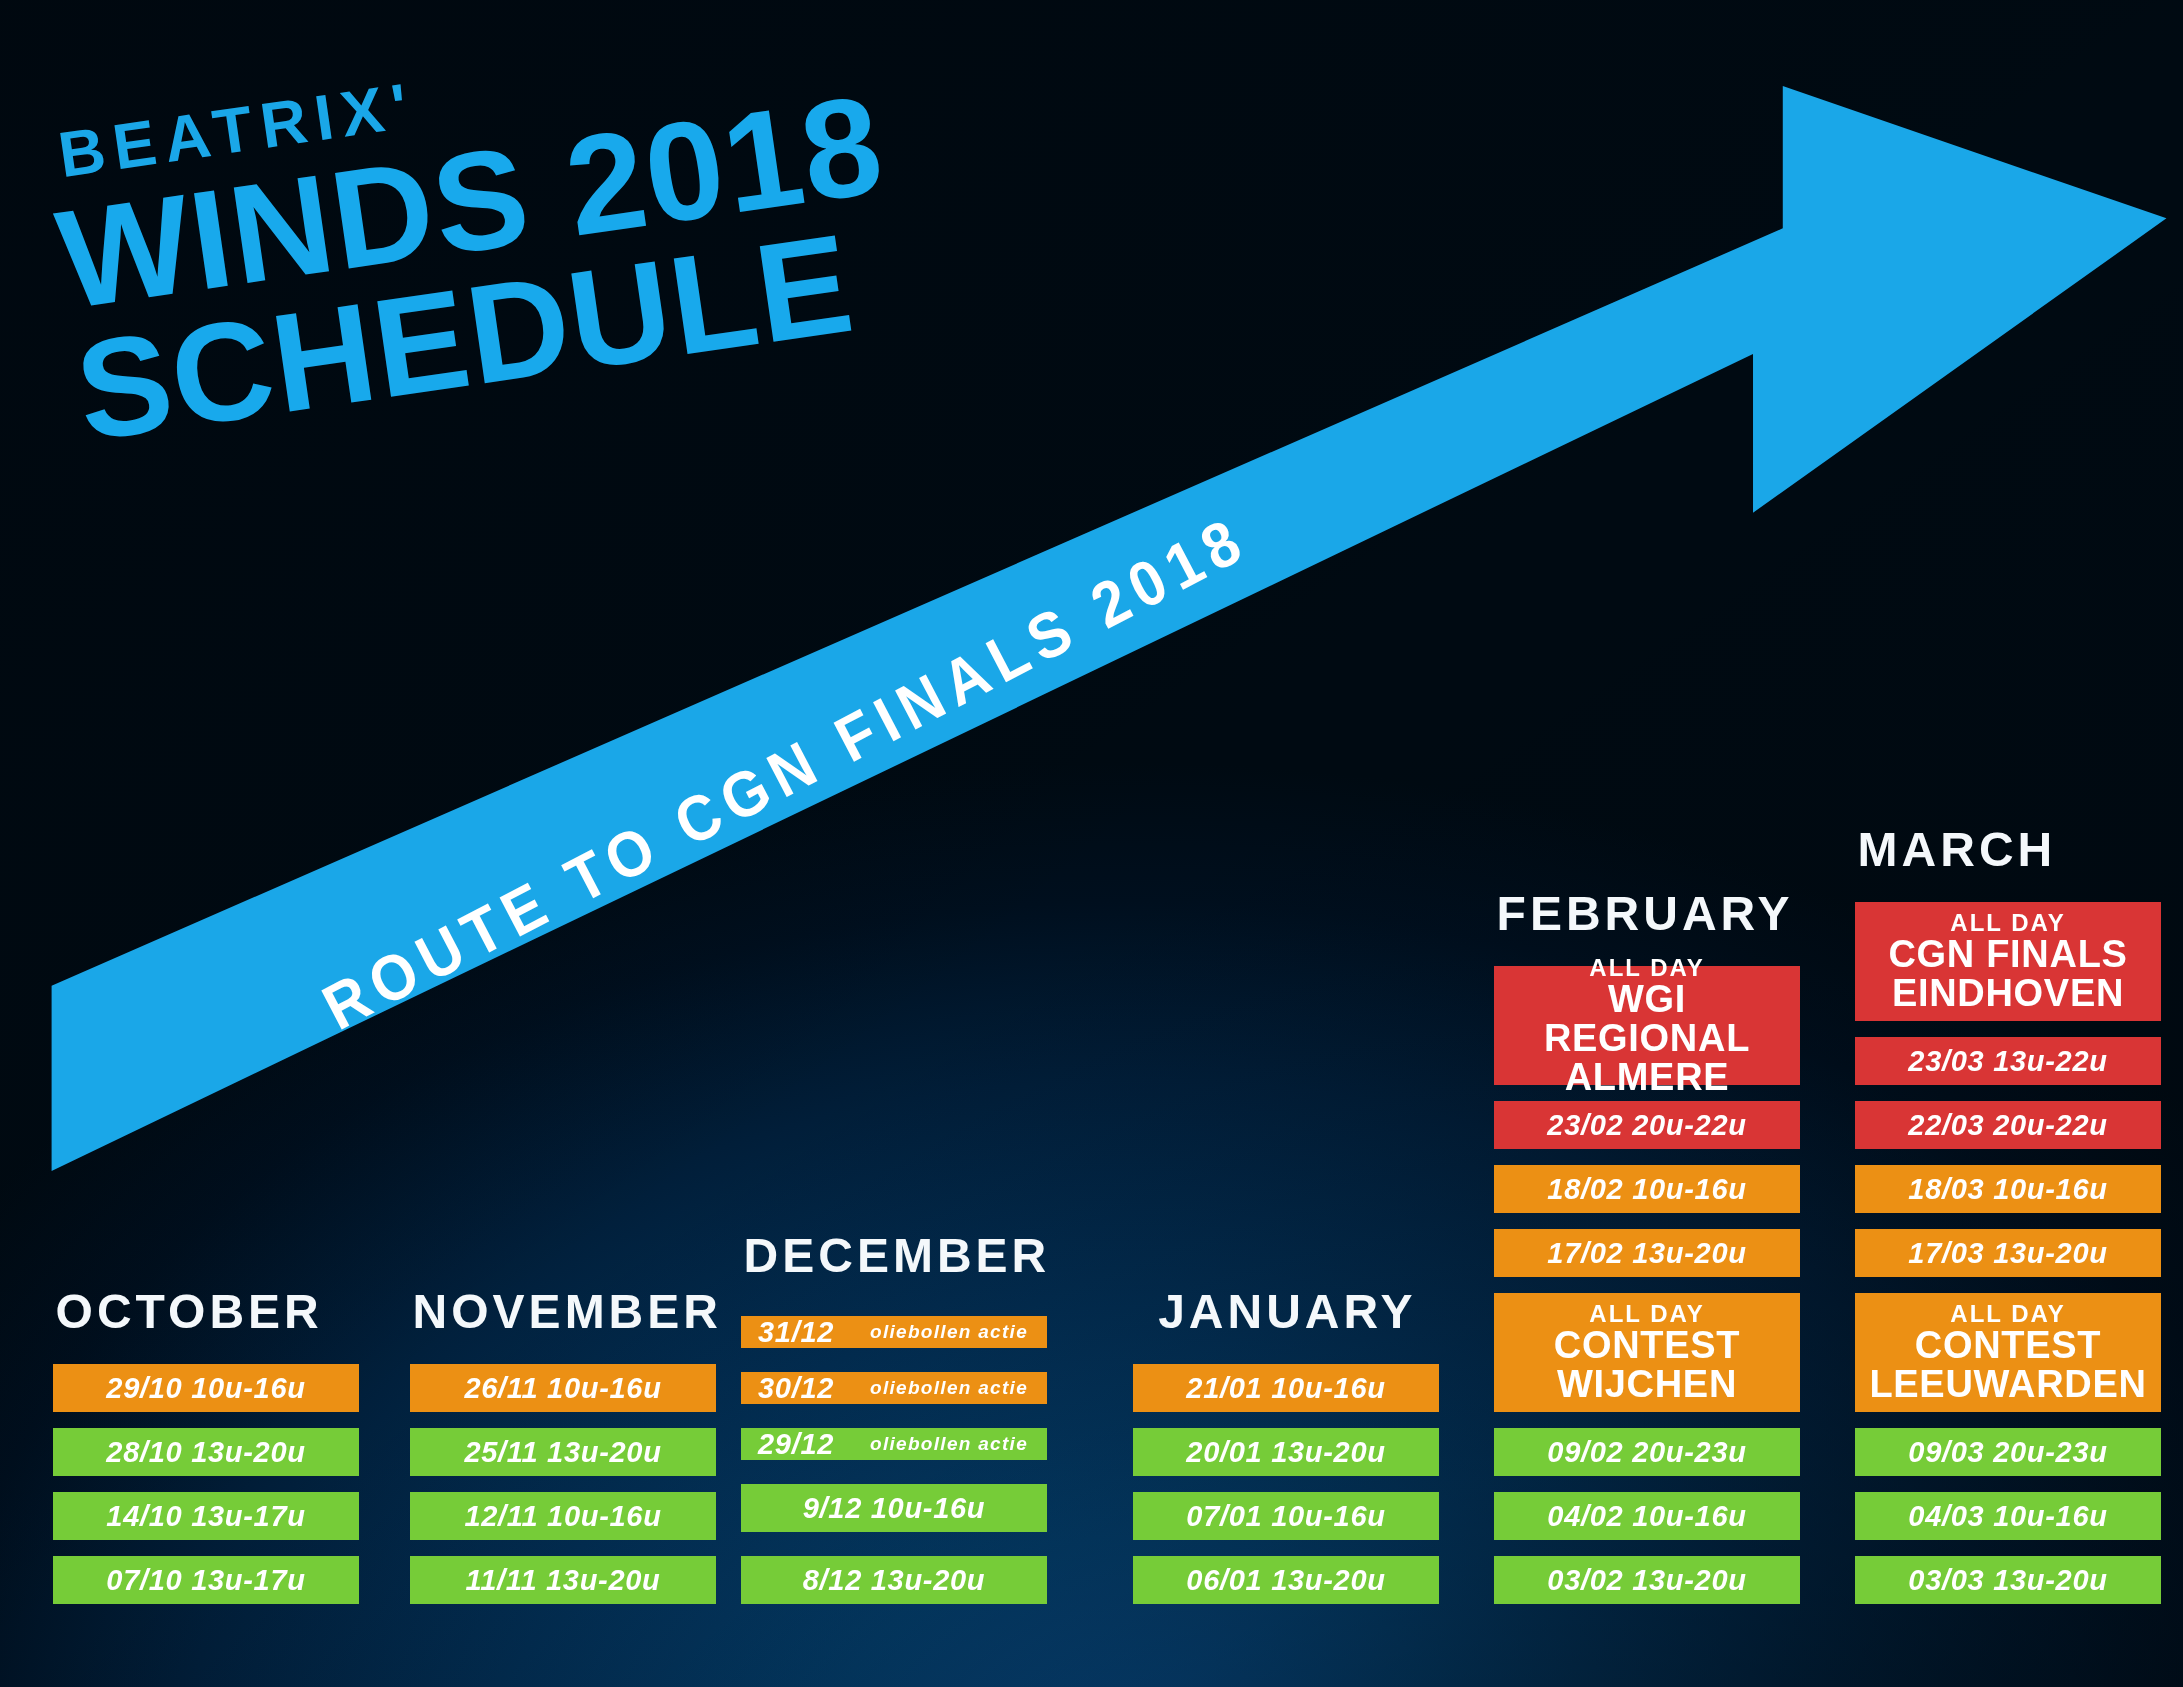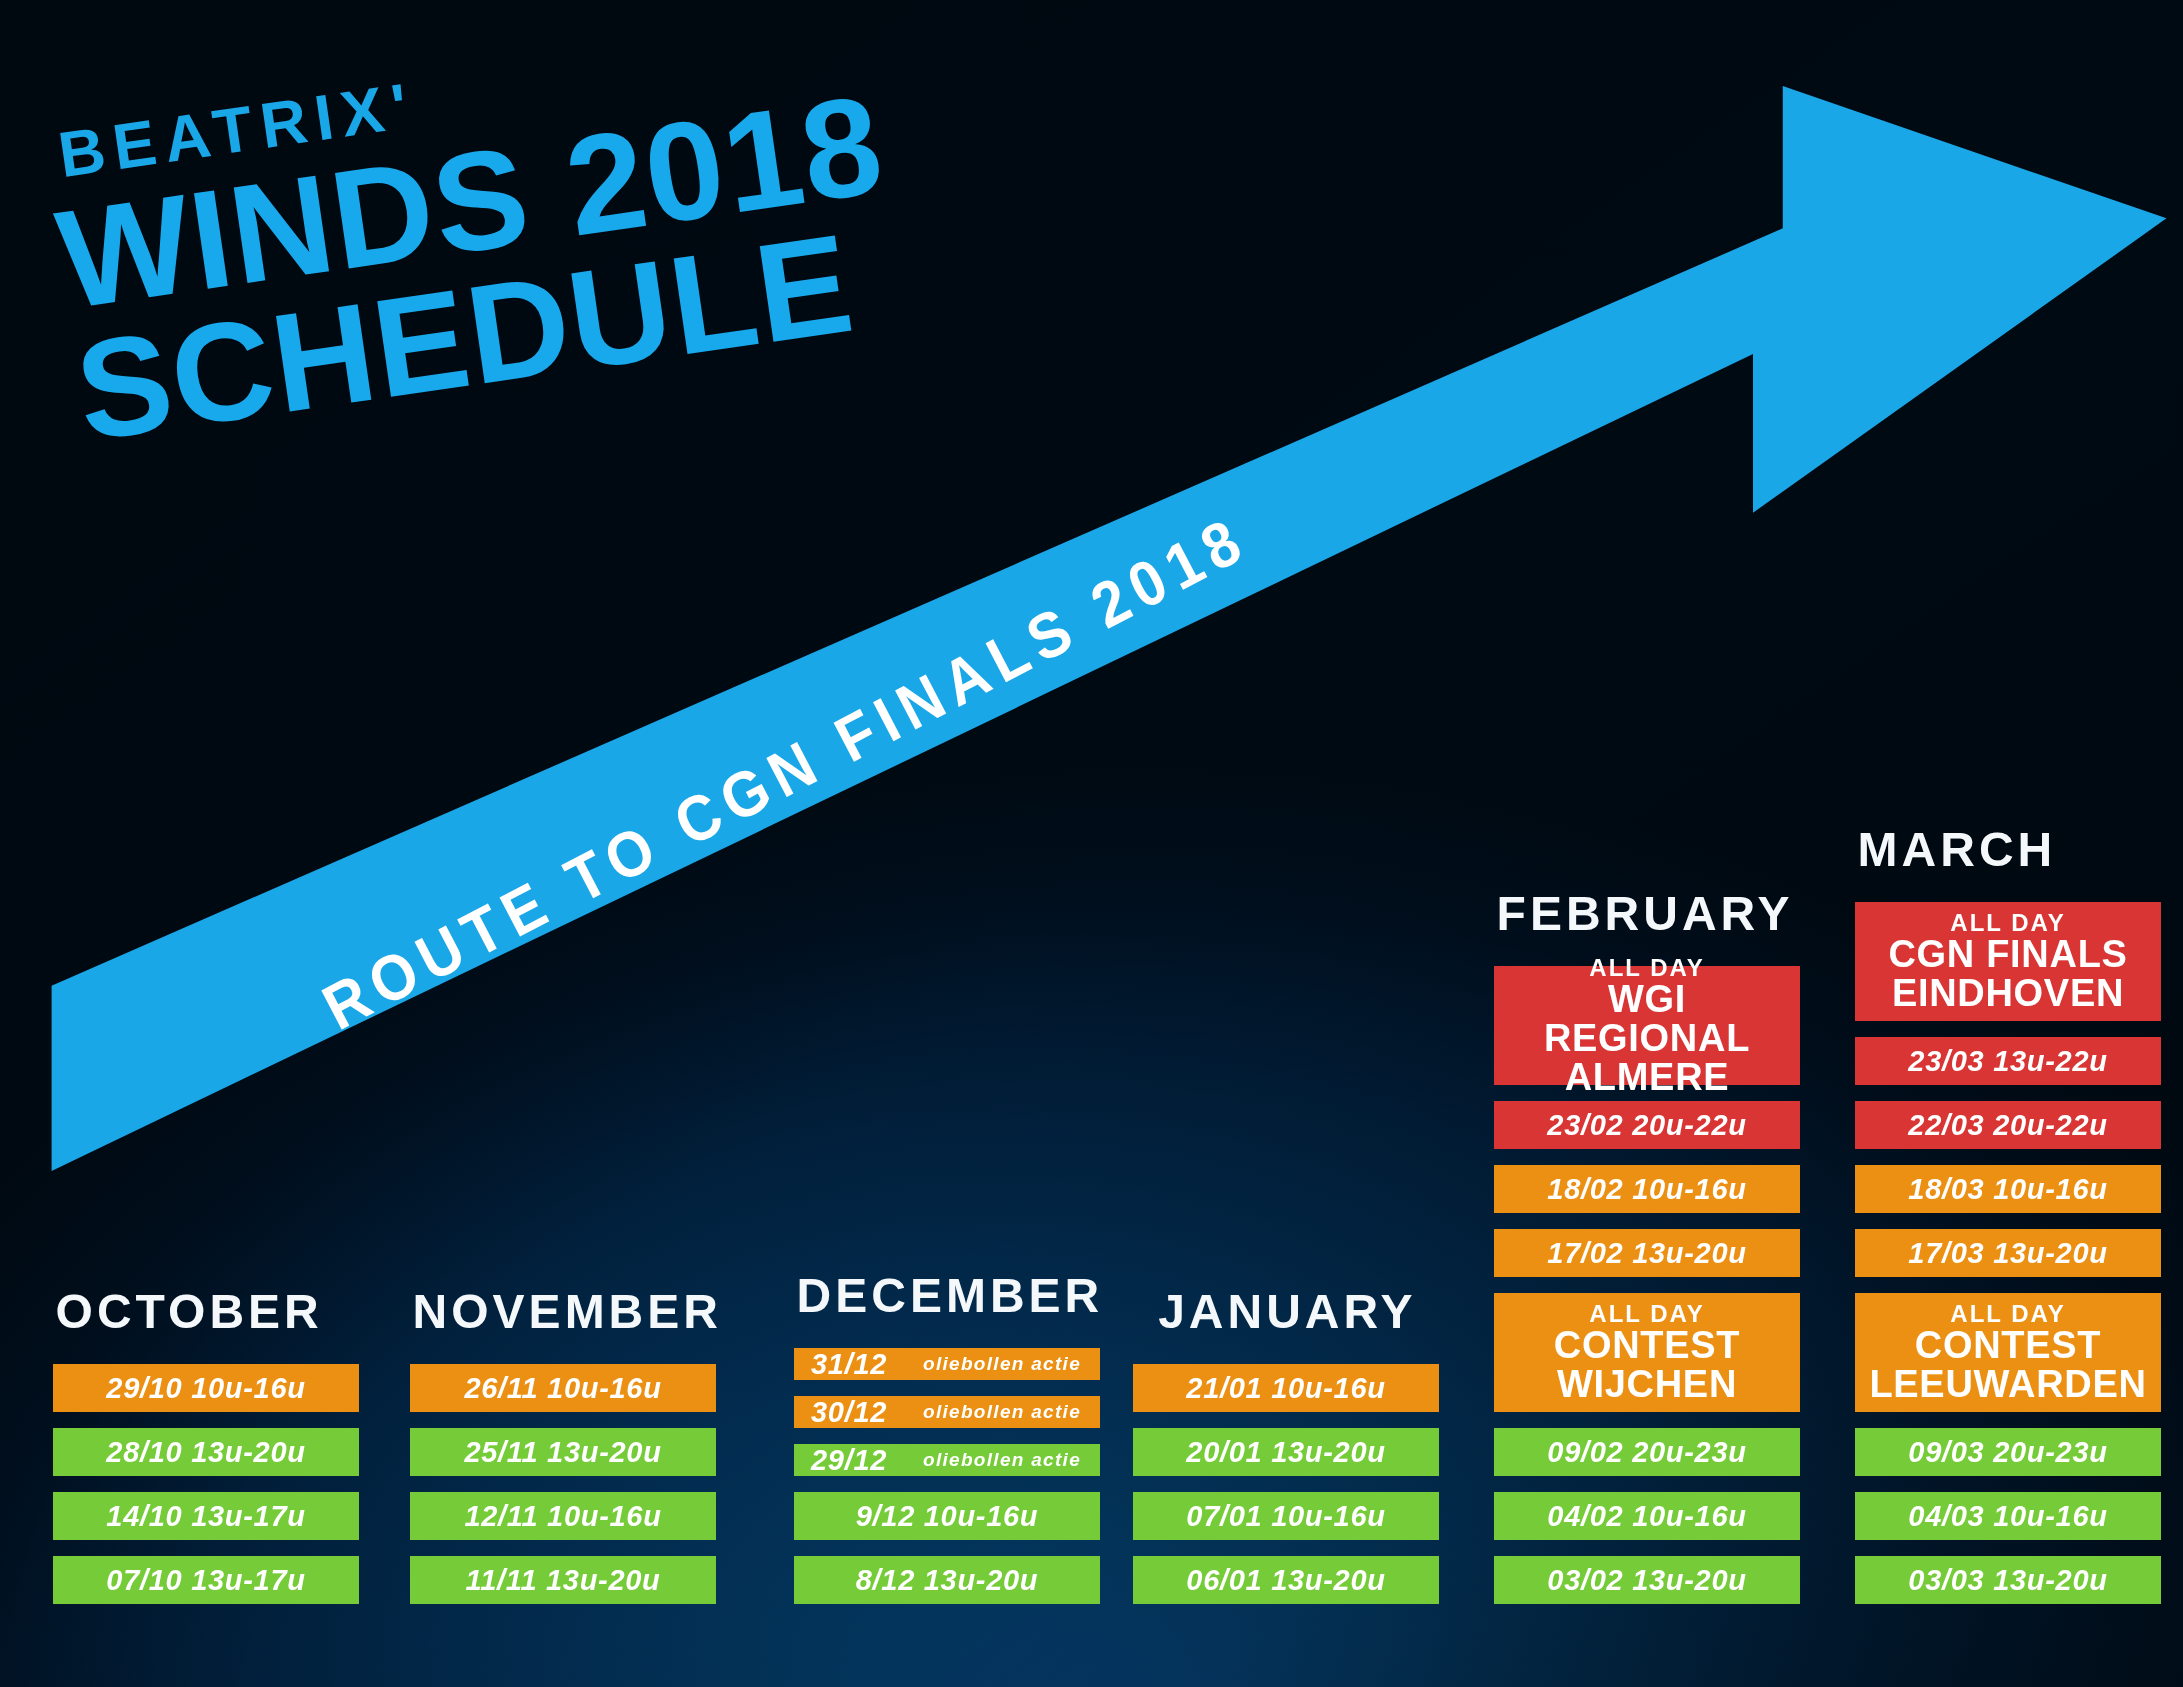--- a/index.html
+++ b/index.html
@@ -75,21 +75,21 @@
   .card.tall{height:119px;flex-direction:column;padding:4px 6px;}
   .card.dual{height:32px;flex-direction:row;justify-content:flex-start;padding-left:17px;gap:17px;font-style:italic;}
   .card .allday{font-size:24px;letter-spacing:2px;line-height:1.06;}
   .card .big{font-size:38px;letter-spacing:0.7px;line-height:1.02;}
   .card .date{font-size:29px;letter-spacing:0.7px;}
   .card .note{font-size:19px;line-height:1.08;letter-spacing:1.3px;text-align:center;flex:1;}
   .green{background:#76cc38;}
   .orange{background:#ec9014;}
   .red{background:#d93535;}
 
-  .c0{left:53px;}  .c1{left:410px;justify-content:flex-end;} .c2{left:794px;}
+  .c0{left:53px;}  .c1{left:410px;justify-content:flex-end;} .c2{left:741px;gap:8px;}
   .c3{left:1133px;align-items:center;} .c4{left:1494px;} .c5{left:1855px;}
 </style>
 </head>
 <body>
 
 <div id="poster">
 
   <div class="arrow-wrap">
     <svg class="arrow-svg" width="2183" height="1687" viewBox="0 0 3300 2550">
       <polygon fill="#1aa7e8" points="78,1490 78,1770 2650,535 2650,775 3275,330 2695,130 2695,345"></polygon>

